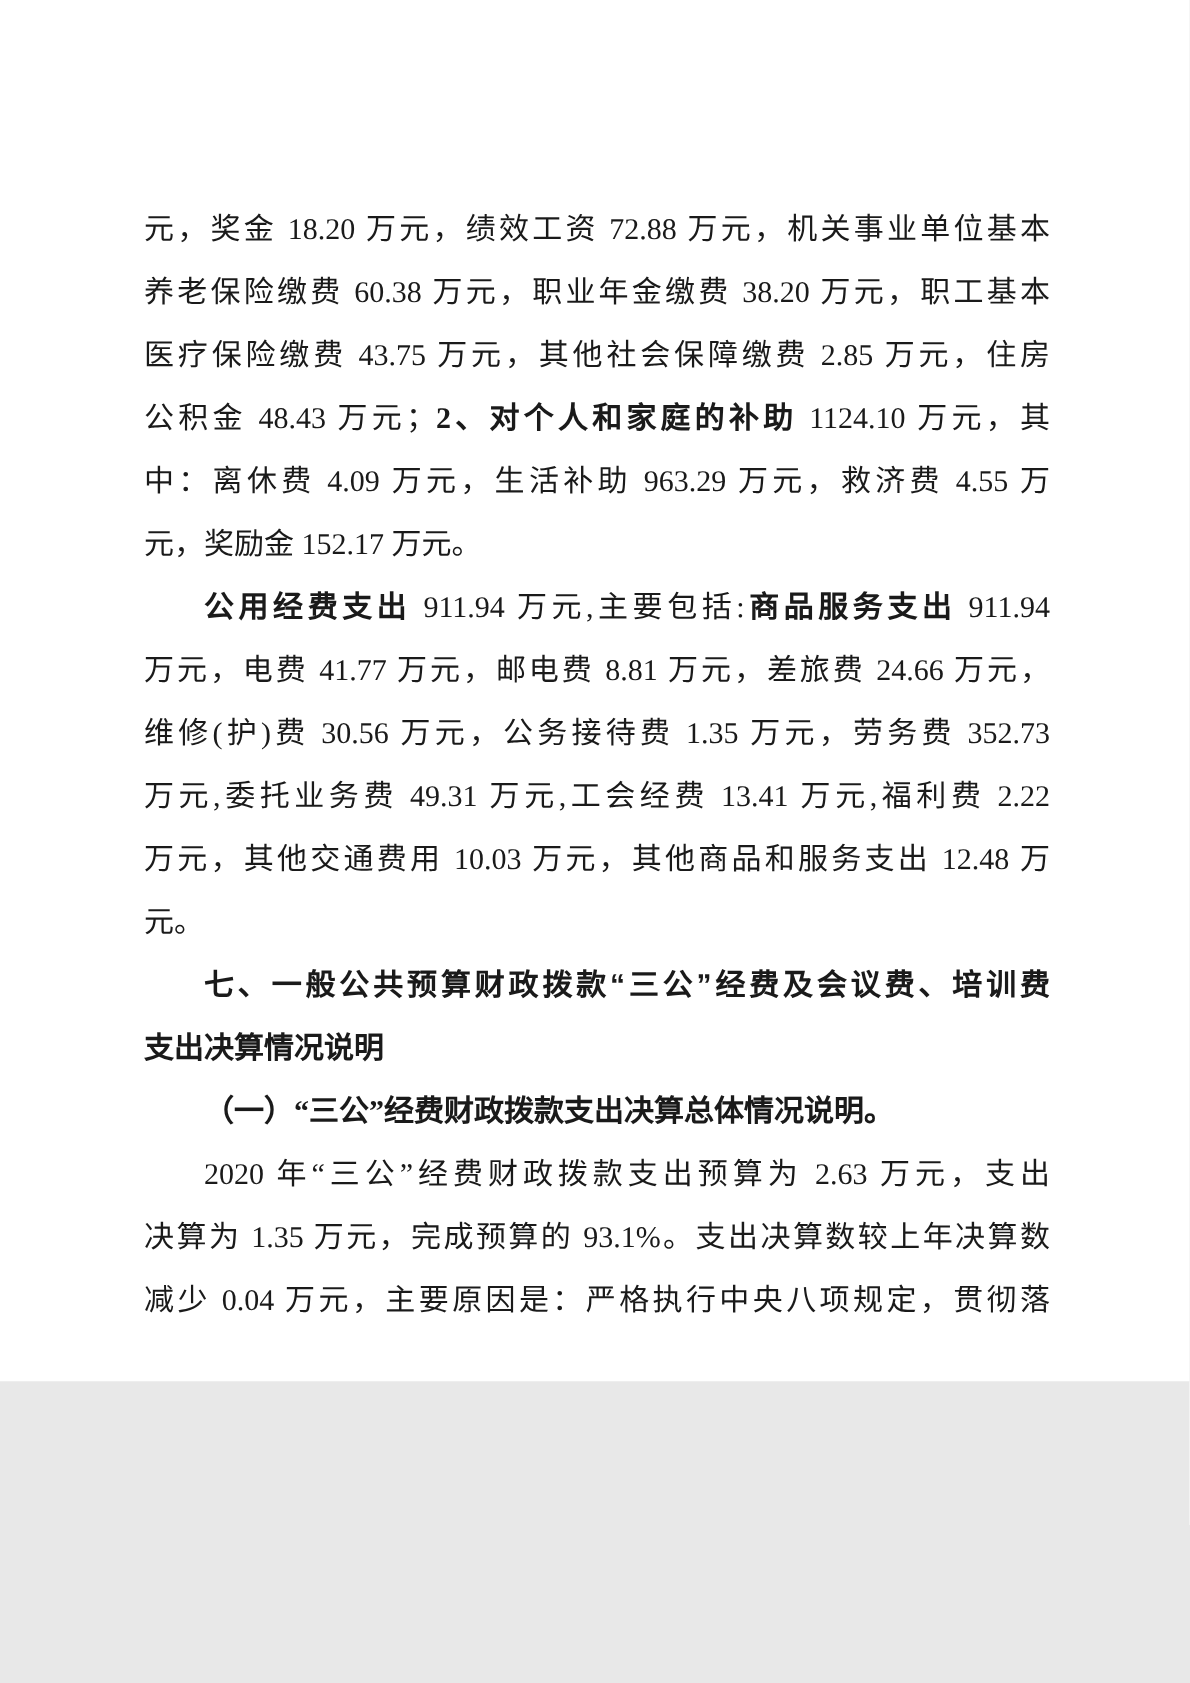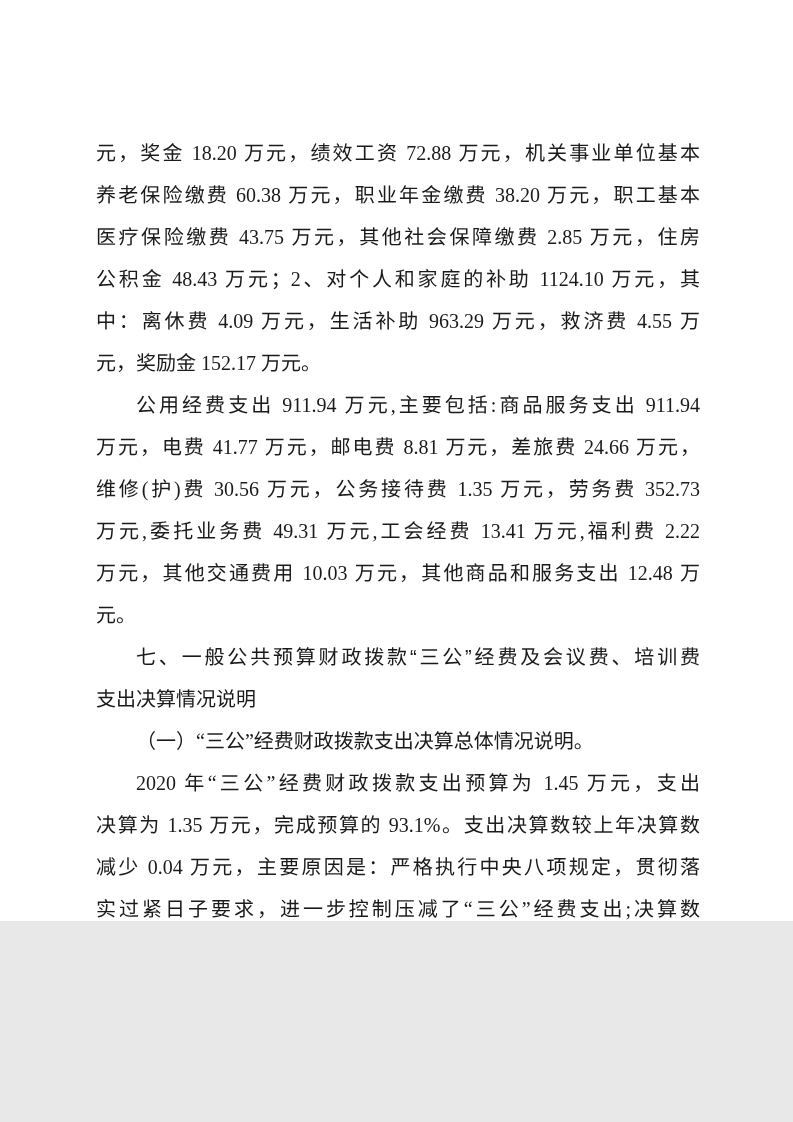--- a/index.html
+++ b/index.html
@@ -28,21 +28,21 @@
     height: 42px;
     line-height: 42px;
     font-size: 20px;
     text-align: justify;
     overflow: hidden;
     white-space: normal;
   }
   
   .line.j { text-align-last: justify; }
   .line.indent { text-indent: 2em; }
-  .bold { font-weight: normal; }
+  .bold { font-weight: bold; }
   
   .para.heading-sans .line {
     font-family: "Liberation Sans", "DejaVu Sans", sans-serif;
     font-weight: bold;
   }
   
   .para.heading-kai .line {
     font-weight: bold;
   }
 </style>
@@ -68,19 +68,18 @@
         <div class="line"><span>元。</span></div>
       </div>
       <div class="para heading-sans">
         <div class="line j indent"><span class="bold">七、一般公共预算财政拨款“三公”经费及会议费、培训费</span></div>
         <div class="line"><span class="bold">支出决算情况说明</span></div>
       </div>
       <div class="para heading-kai">
         <div class="line indent"><span class="bold">（一）“三公”经费财政拨款支出决算总体情况说明。</span></div>
       </div>
       <div class="para body">
-        <div class="line j indent"><span>2020 年“三公”经费财政拨款支出预算为 1.45 万元，支出</span></div>
+        <div class="line j indent"><span>2020 年“三公”经费财政拨款支出预算为 2.63 万元，支出</span></div>
         <div class="line j"><span>决算为 1.35 万元，完成预算的 93.1%。支出决算数较上年决算数</span></div>
         <div class="line j"><span>减少 0.04 万元，主要原因是：严格执行中央八项规定，贯彻落</span></div>
-        <div class="line j"><span>实过紧日子要求，进一步控制压减了“三公”经费支出;决算数</span></div>
       </div>
     </div>
 </div>
 
 </body></html>

